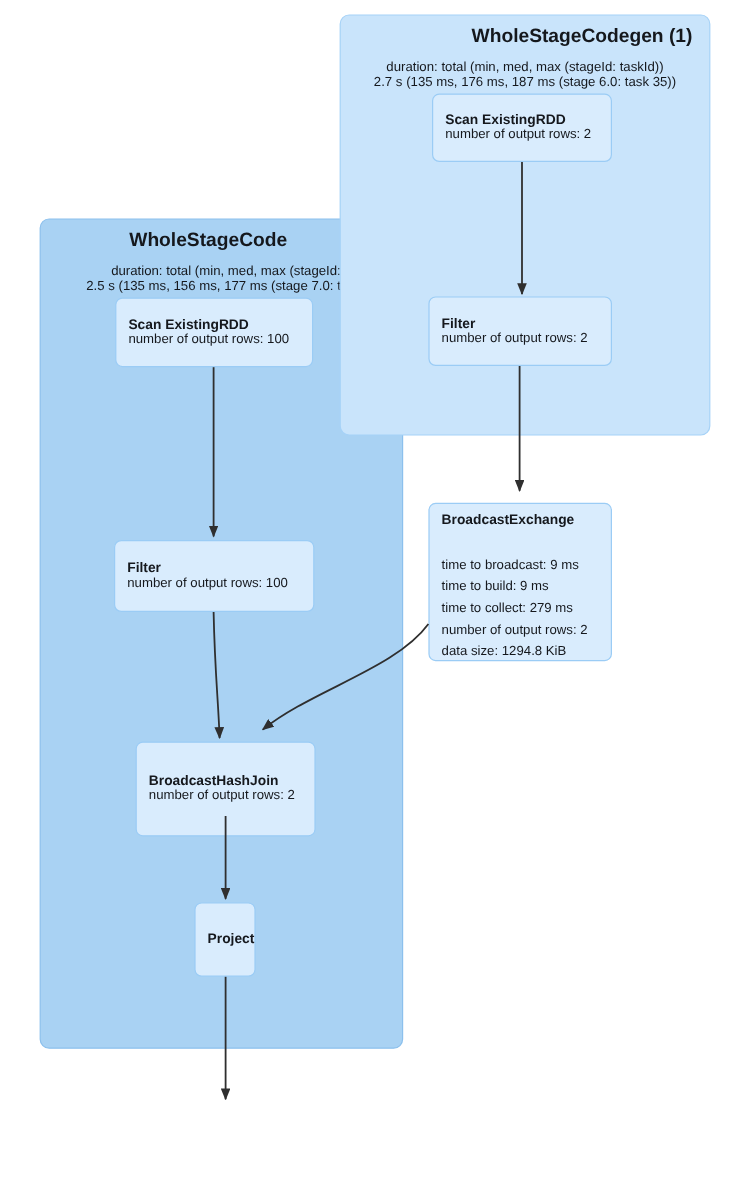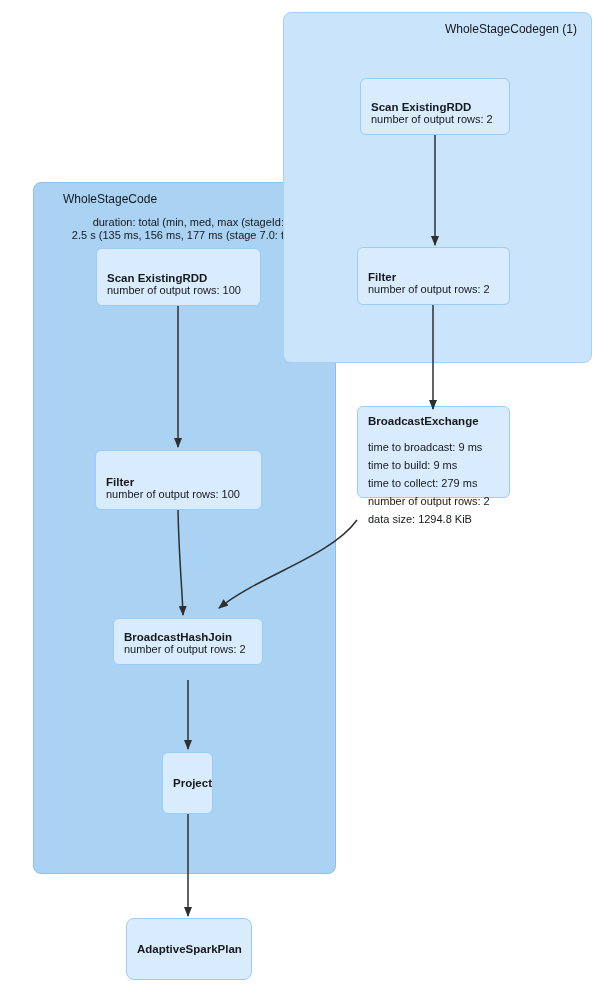--- a/index.html
+++ b/index.html
@@ -20,44 +20,44 @@
     left:33px; top:182px; width:303px; height:692px;
     background:var(--cluster-left-bg); border:1px solid var(--cluster-left-border);
     z-index:1;
   }
   .cluster-right{
     left:283px; top:12px; width:309px; height:351px;
     background:var(--cluster-right-bg); border:1px solid var(--cluster-right-border);
     z-index:2;
   }
   .cluster-title{
-    font-size:12px; font-weight:normal; padding-top:9px; white-space:nowrap;
+    font-size:16px; font-weight:bold; padding-top:9px; white-space:nowrap;
   }
   .cluster-right .cluster-title{text-align:right; padding-right:14px;}
   .cluster-duration{
     margin-top:10px; font-size:11px; line-height:13px; white-space:nowrap;
   }
   .cluster-right .cluster-duration{text-align:center;}
   
   .cluster-left .head-clip{
     position:absolute; left:0; top:0; width:250px; overflow:hidden;
   }
-  .cluster-left .cluster-title{text-align:left;padding-left:29px;}
+  .cluster-left .cluster-title{text-align:center;padding-left:29px;}
   .cluster-left .cluster-duration{text-align:right;}
   .node{
     position:absolute; z-index:3; box-sizing:border-box;
     background:var(--node-fill); border:1px solid var(--node-border);
     border-radius:6px; padding:8px 10px 9px 10px;
-    display:flex; flex-direction:column; justify-content:flex-end;
+    display:flex; flex-direction:column; justify-content:center;
     font-size:11px; white-space:nowrap;
   }
   .node-title{font-size:11.5px; font-weight:bold;}
   .node.center{justify-content:center;}
   .node.list{justify-content:flex-start;}
-  .node.list .metrics{margin-top:11px; line-height:18px;}
+  .node.list .metrics{margin-top:22px; line-height:18px;}
   .edges{position:absolute; left:0; top:0; z-index:4; pointer-events:none;}
   .edge{fill:none; stroke:var(--arrow); stroke-width:1.5px;}
   .edges marker path{fill:var(--arrow);}
 </style>
 </head>
 <body>
 
 <div class="canvas">
 
   <div class="cluster cluster-left">
@@ -65,65 +65,66 @@
       <div class="cluster-title">WholeStageCode</div>
       <div class="cluster-duration">
         <div>duration: total (min, med, max (stageId:</div>
         <div>2.5 s (135 ms, 156 ms, 177 ms (stage 7.0: t</div>
       </div>
     </div>
   </div>
 
   <div class="cluster cluster-right">
     <div class="cluster-title">WholeStageCodegen (1)</div>
+    <div class="cluster-duration">
+      <div>duration: total (min, med, max (stageId: taskId))</div>
+      <div>2.7 s (135 ms, 176 ms, 187 ms (stage 6.0: task 35))</div>
+    </div>
   </div>
 
   <div class="node" style="left:360px;top:78px;width:150px;height:57px">
     <div class="node-title">Scan ExistingRDD</div>
     <div class="node-metric">number of output rows: 2</div>
   </div>
 
   <div class="node" style="left:357px;top:247px;width:153px;height:58px">
     <div class="node-title">Filter</div>
     <div class="node-metric">number of output rows: 2</div>
   </div>
 
-  <div class="node list" style="left:357px;top:406px;width:153px;height:92px">
+  <div class="node list" style="left:357px;top:419px;width:153px;height:132px">
     <div class="node-title">BroadcastExchange</div>
     <div class="metrics">
       <div>time to broadcast: 9 ms</div>
       <div>time to build: 9 ms</div>
       <div>time to collect: 279 ms</div>
       <div>number of output rows: 2</div>
       <div>data size: 1294.8 KiB</div>
     </div>
   </div>
 
   <div class="node" style="left:96px;top:248px;width:165px;height:58px">
     <div class="node-title">Scan ExistingRDD</div>
     <div class="node-metric">number of output rows: 100</div>
   </div>
 
   <div class="node" style="left:95px;top:450px;width:167px;height:60px">
     <div class="node-title">Filter</div>
     <div class="node-metric">number of output rows: 100</div>
   </div>
 
-  <div class="node" style="left:113px;top:618px;width:150px;height:47px">
+  <div class="node" style="left:113px;top:618px;width:150px;height:79px">
     <div class="node-title">BroadcastHashJoin</div>
     <div class="node-metric">number of output rows: 2</div>
   </div>
 
   <div class="node center" style="left:162px;top:752px;width:51px;height:62px">
     <div class="node-title">Project</div>
   </div>
 
-  <div class="node center" style="left:126px;top:918px;width:126px;height:62px;border-radius:8px">
-    <div class="node-title">AdaptiveSparkPlan</div>
-  </div>
 
   <svg class="edges" width="614" height="997" viewBox="0 0 614 997">
     <defs>
       <marker id="arrowhead" markerWidth="10" markerHeight="8" refX="9" refY="4" orient="auto" markerUnits="userSpaceOnUse">
         <path d="M0,0 L10,4 L0,8 z"></path>
       </marker>
     </defs>
     <path class="edge" d="M435,135 L435,245" marker-end="url(#arrowhead)"></path>
     <path class="edge" d="M433,305 L433,409" marker-end="url(#arrowhead)"></path>
     <path class="edge" d="M178,306 L178,447" marker-end="url(#arrowhead)"></path>

